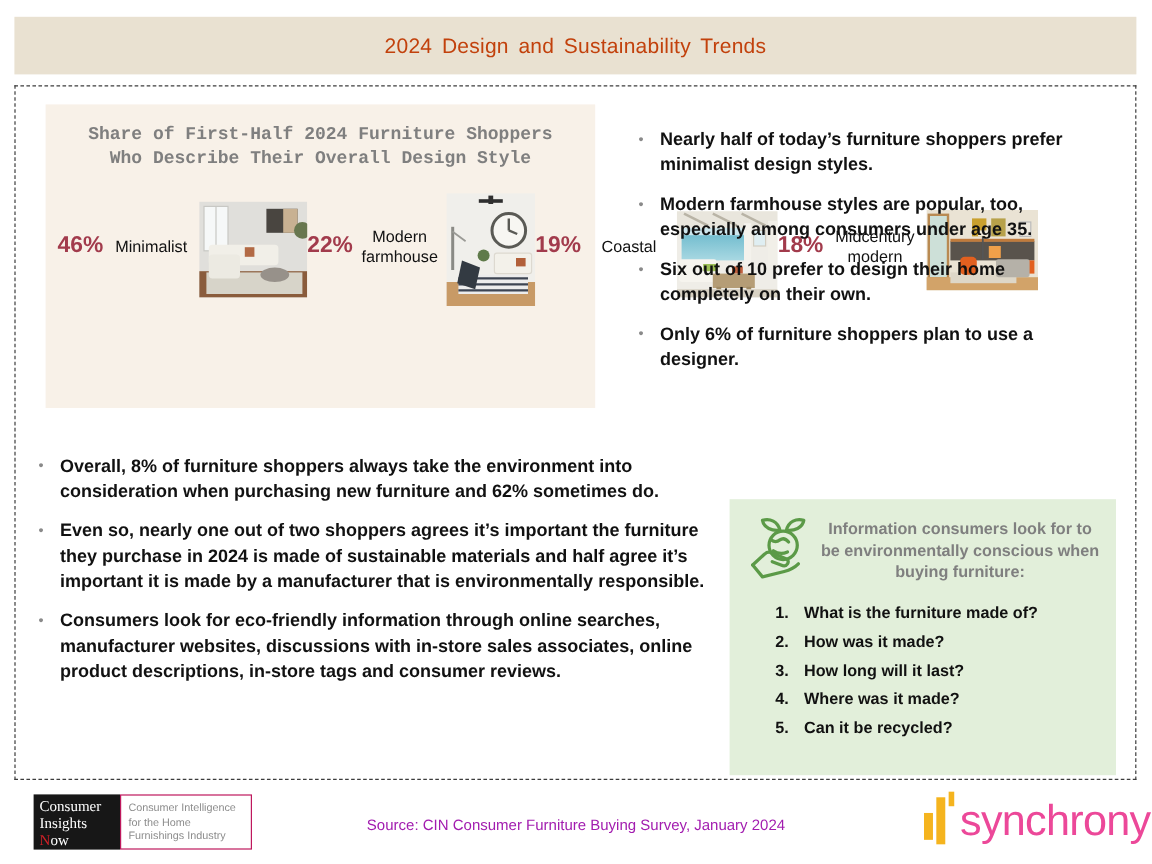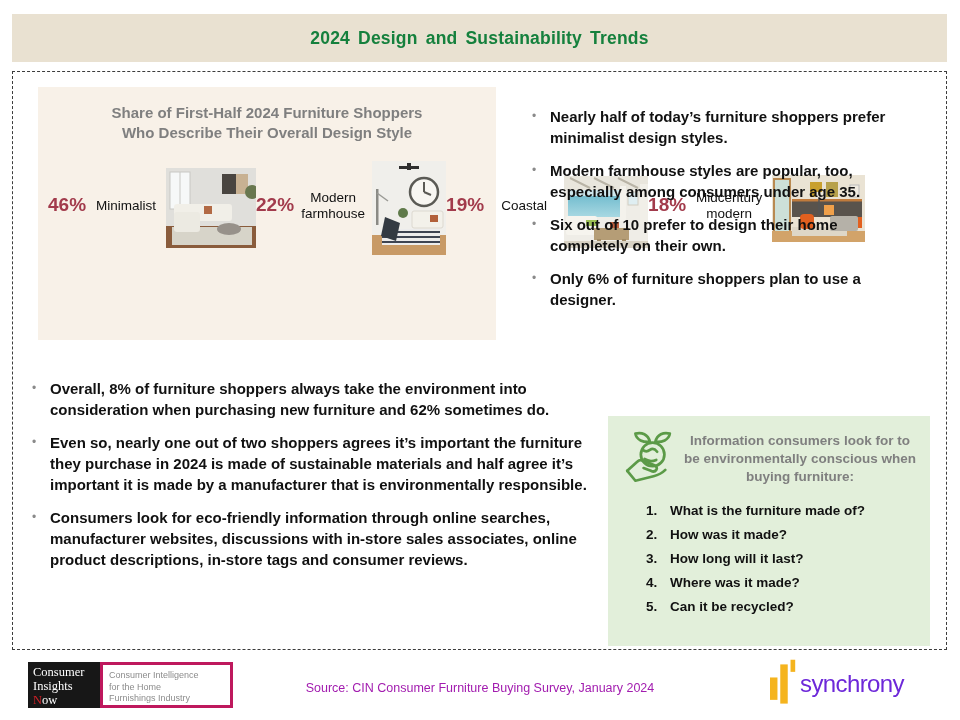--- a/index.html
+++ b/index.html
@@ -1,26 +1,26 @@
 <!DOCTYPE html>
 <html><head>
 <meta charset="utf-8">
 <style>
   html,body{margin:0;padding:0;width:960px;height:720px;overflow:hidden;background:#fff;}
   body{position:relative;font-family:"Liberation Sans", sans-serif;color:#141414;}
 
   #banner{position:absolute;left:12px;top:14px;width:935px;height:48px;background:#E9E1D1;
           display:flex;align-items:center;justify-content:center;}
-  #banner span{font-size:17.5px;font-weight:bold;letter-spacing:0.2px;word-spacing:3px;color:#15803d;}
+  #banner span{font-size:17.5px;font-weight:normal;letter-spacing:0.2px;word-spacing:3px;color:#c2410c;}
 
   #frame{position:absolute;left:12px;top:71px;width:933px;height:577px;border:1.5px dashed #3c3c3c;}
 
   
   #statbox{position:absolute;left:38px;top:87px;width:458px;height:253px;background:#F8F1E8;}
-  .stat-title{margin-top:16px;text-align:center;color:#7F7F7F;font-weight:bold;font-size:15px;line-height:1.32;}
+  .stat-title{margin-top:16px;text-align:center;color:#7F7F7F;font-weight:bold;font-size:15px;line-height:1.32;font-family:Liberation Mono, monospace;}
   .stat-row{display:flex;margin-top:13px;padding:0 10px;}
   .stat-col{flex:1;display:flex;flex-direction:row;align-items:center;}
   .pct{font-size:19px;font-weight:bold;color:#A23B4C;}
   .slabel{font-size:13.5px;font-weight:normal;color:#111;text-align:center;line-height:1.22;margin-top:2px;}
   .photo{margin-top:5px;display:block;}
   .mt12{margin-top:14px;} .mt4{margin-top:6px;}
 
   
   .bullets{position:absolute;}
   #right-col{left:532px;top:106px;width:380px;}
@@ -35,25 +35,25 @@
   .eco-heading{flex:1;margin-left:6px;text-align:center;color:#7F7F7F;font-weight:bold;font-size:13.5px;line-height:1.35;padding-top:2px;}
   .eco-list{margin-top:15px;padding-left:38px;padding-right:10px;}
   .eco-item{display:flex;margin-bottom:9px;font-size:13.5px;font-weight:bold;color:#111;}
   .enum{width:24px;flex:0 0 24px;}
 
   
   #cin-logo{position:absolute;left:28px;top:662px;display:flex;}
   .cin-black{width:72px;height:46px;background:#171717;color:#fff;font-family:"Liberation Serif", serif;
              font-size:12.5px;line-height:1.12;padding:3px 5px;box-sizing:border-box;}
   .cin-black .red{color:#D02027;}
-  .cin-white{width:133px;height:46px;border:3px solid #be185d;box-sizing:border-box;background:#fff;
+  .cin-white{width:110px;height:46px;border:1px solid #be185d;box-sizing:border-box;background:#fff;
              color:#8c8c8c;font-size:9px;line-height:1.3;padding:5px 6px;}
   #source{position:absolute;left:0;right:0;top:681px;text-align:center;font-size:12.5px;color:#a21caf;}
   #synchrony{position:absolute;left:770px;top:659px;display:flex;align-items:center;}
-  #synchrony .syn-text{font-size:24px;color:#6d28d9;letter-spacing:-0.6px;margin-left:2px;}
+  #synchrony .syn-text{font-size:36px;color:#ec4899;letter-spacing:-0.6px;margin-left:2px;}
 </style>
 </head>
 <body>
 
 <div id="banner">
   <span>2024 Design and Sustainability Trends</span>
 </div>
 
 <div id="frame"></div>
 

